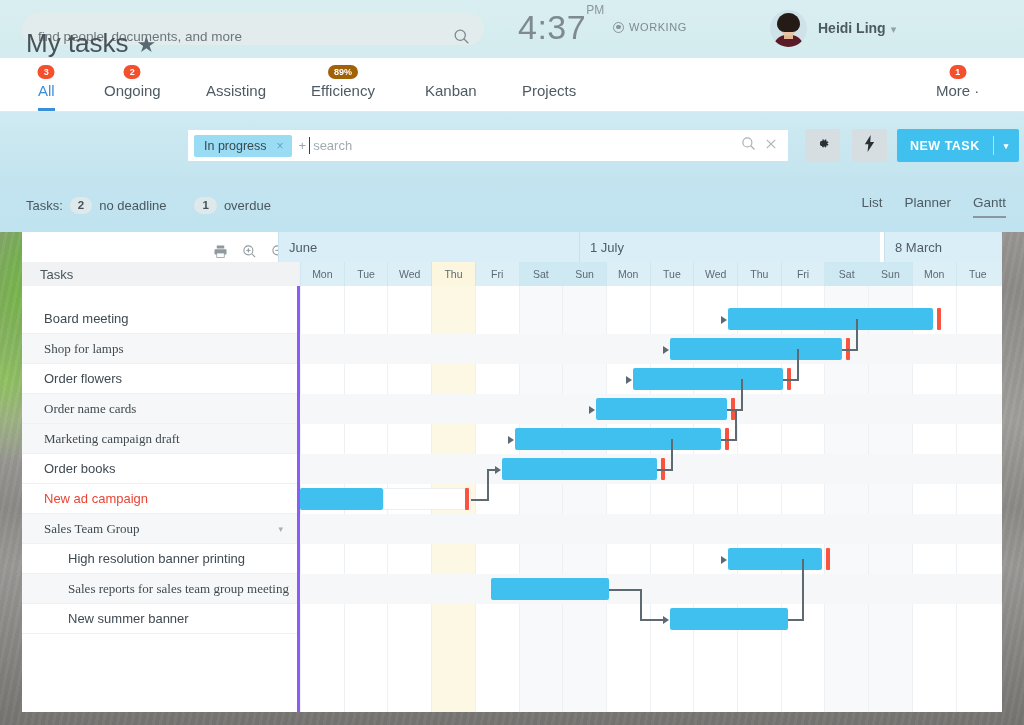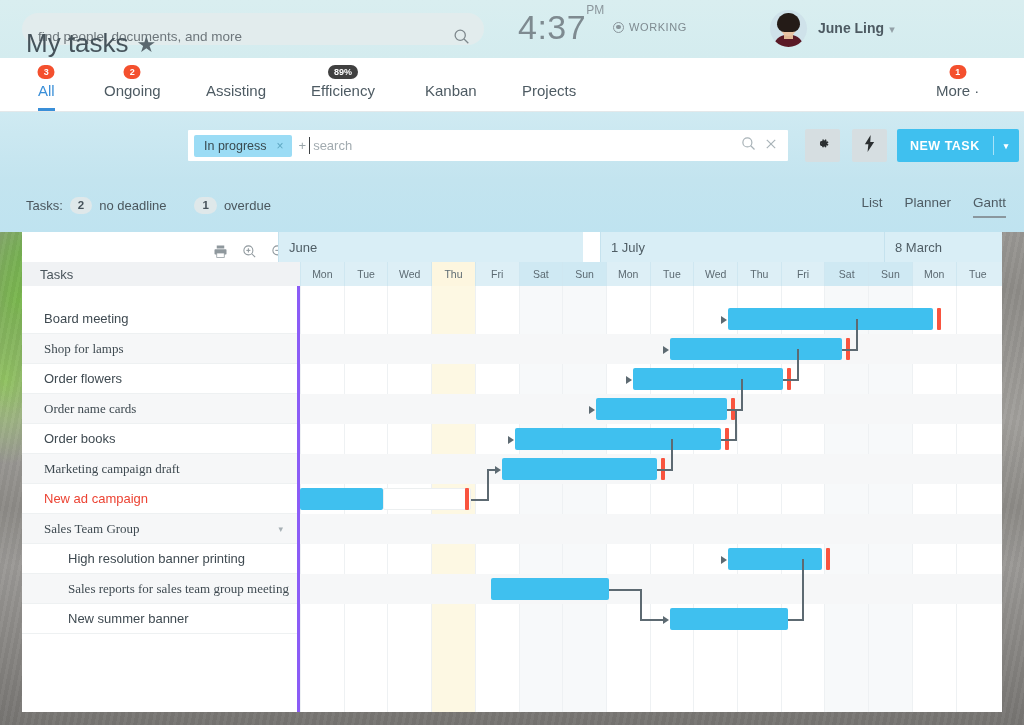--- a/index.html
+++ b/index.html
@@ -87,21 +87,21 @@
   }
   .tab.active{ color:#3a8fd8; }
   .tab.active:after{
     content:""; position:absolute; left:0; right:0; bottom:0; height:3px; background:#3a8fd8;
   }
   .badge{
     position:absolute; top:8px; left:50%; transform:translateX(-50%);
     background:#f4502e; color:#fff; font-size:9px; font-weight:bold;
     border-radius:9px; padding:1.5px 6px; line-height:11px; white-space:nowrap;
   }
-  .badge.blue{ background:#404040; }
+  .badge.blue{ background:#a16207; }
 
   
   #toolbar{
     position:absolute; left:0; top:112px; width:1024px; height:68px;
     background:linear-gradient(180deg,#cfeaf2 0%,#c3e4ef 100%);
   }
   #page-title{
     position:absolute; left:26px; top:28px;
     font-size:26px; font-weight:300; color:#46535b;
   }
@@ -265,21 +265,21 @@
     <span>WORKING</span>
   </div>
 
   <div id="avatar">
     <div class="body"></div>
       <div class="neck"></div>
       <div class="face"></div>
       <div class="hair"></div>
   </div>
   <div id="username">
-    <span>June Ling</span><span class="caret">▾</span>
+    <span>Heidi Ling</span><span class="caret">▾</span>
   </div>
 </div>
 
 <div id="navbar">
     <div class="tab active" style="left: 38px;">
       <span>All</span>
       <span class="badge">3</span>
     </div>
     <div class="tab" style="left: 104px;">
       <span>Ongoing</span>
@@ -394,21 +394,21 @@
       </span>
     </div>
     <div id="tasks-col-head">
       <span>Tasks</span>
     </div>
     <div id="tl-head">
       <div id="tl-months">
           <div class="month" style="left: -22px; width: 305px;">
             <span>June</span>
           </div>
-          <div class="month" style="left: 300px; width: 301px;">
+          <div class="month" style="left: 279px; width: 301px;">
             <span>1 July</span>
           </div>
           <div class="month" style="left: 584px; width: 118px;">
             <span>8 March</span>
           </div>
         </div>
       <div id="tl-days">
           <div class="day" style="left: 0px; width: 43.7px;">Mon</div>
           <div class="day" style="left: 43.7px; width: 43.7px;">Tue</div>
           <div class="day" style="left: 87.4px; width: 43.7px;">Wed</div>
@@ -436,25 +436,25 @@
       </div>
       <div class="trow alt">
         <span>Shop for lamps</span>
       </div>
       <div class="trow">
         <span>Order flowers</span>
       </div>
       <div class="trow alt">
         <span>Order name cards</span>
       </div>
+      <div class="trow alt">
+        <span>Marketing campaign draft</span>
+      </div>
       <div class="trow">
         <span>Order books</span>
-      </div>
-      <div class="trow alt">
-        <span>Marketing campaign draft</span>
       </div>
       <div class="trow overdue">
         <span>New ad campaign</span>
       </div>
       <div class="trow alt group">
         <span>Sales Team Group</span>
         <span class="chev">▾</span>
       </div>
       <div class="trow child">
         <span>High resolution banner printing</span>

